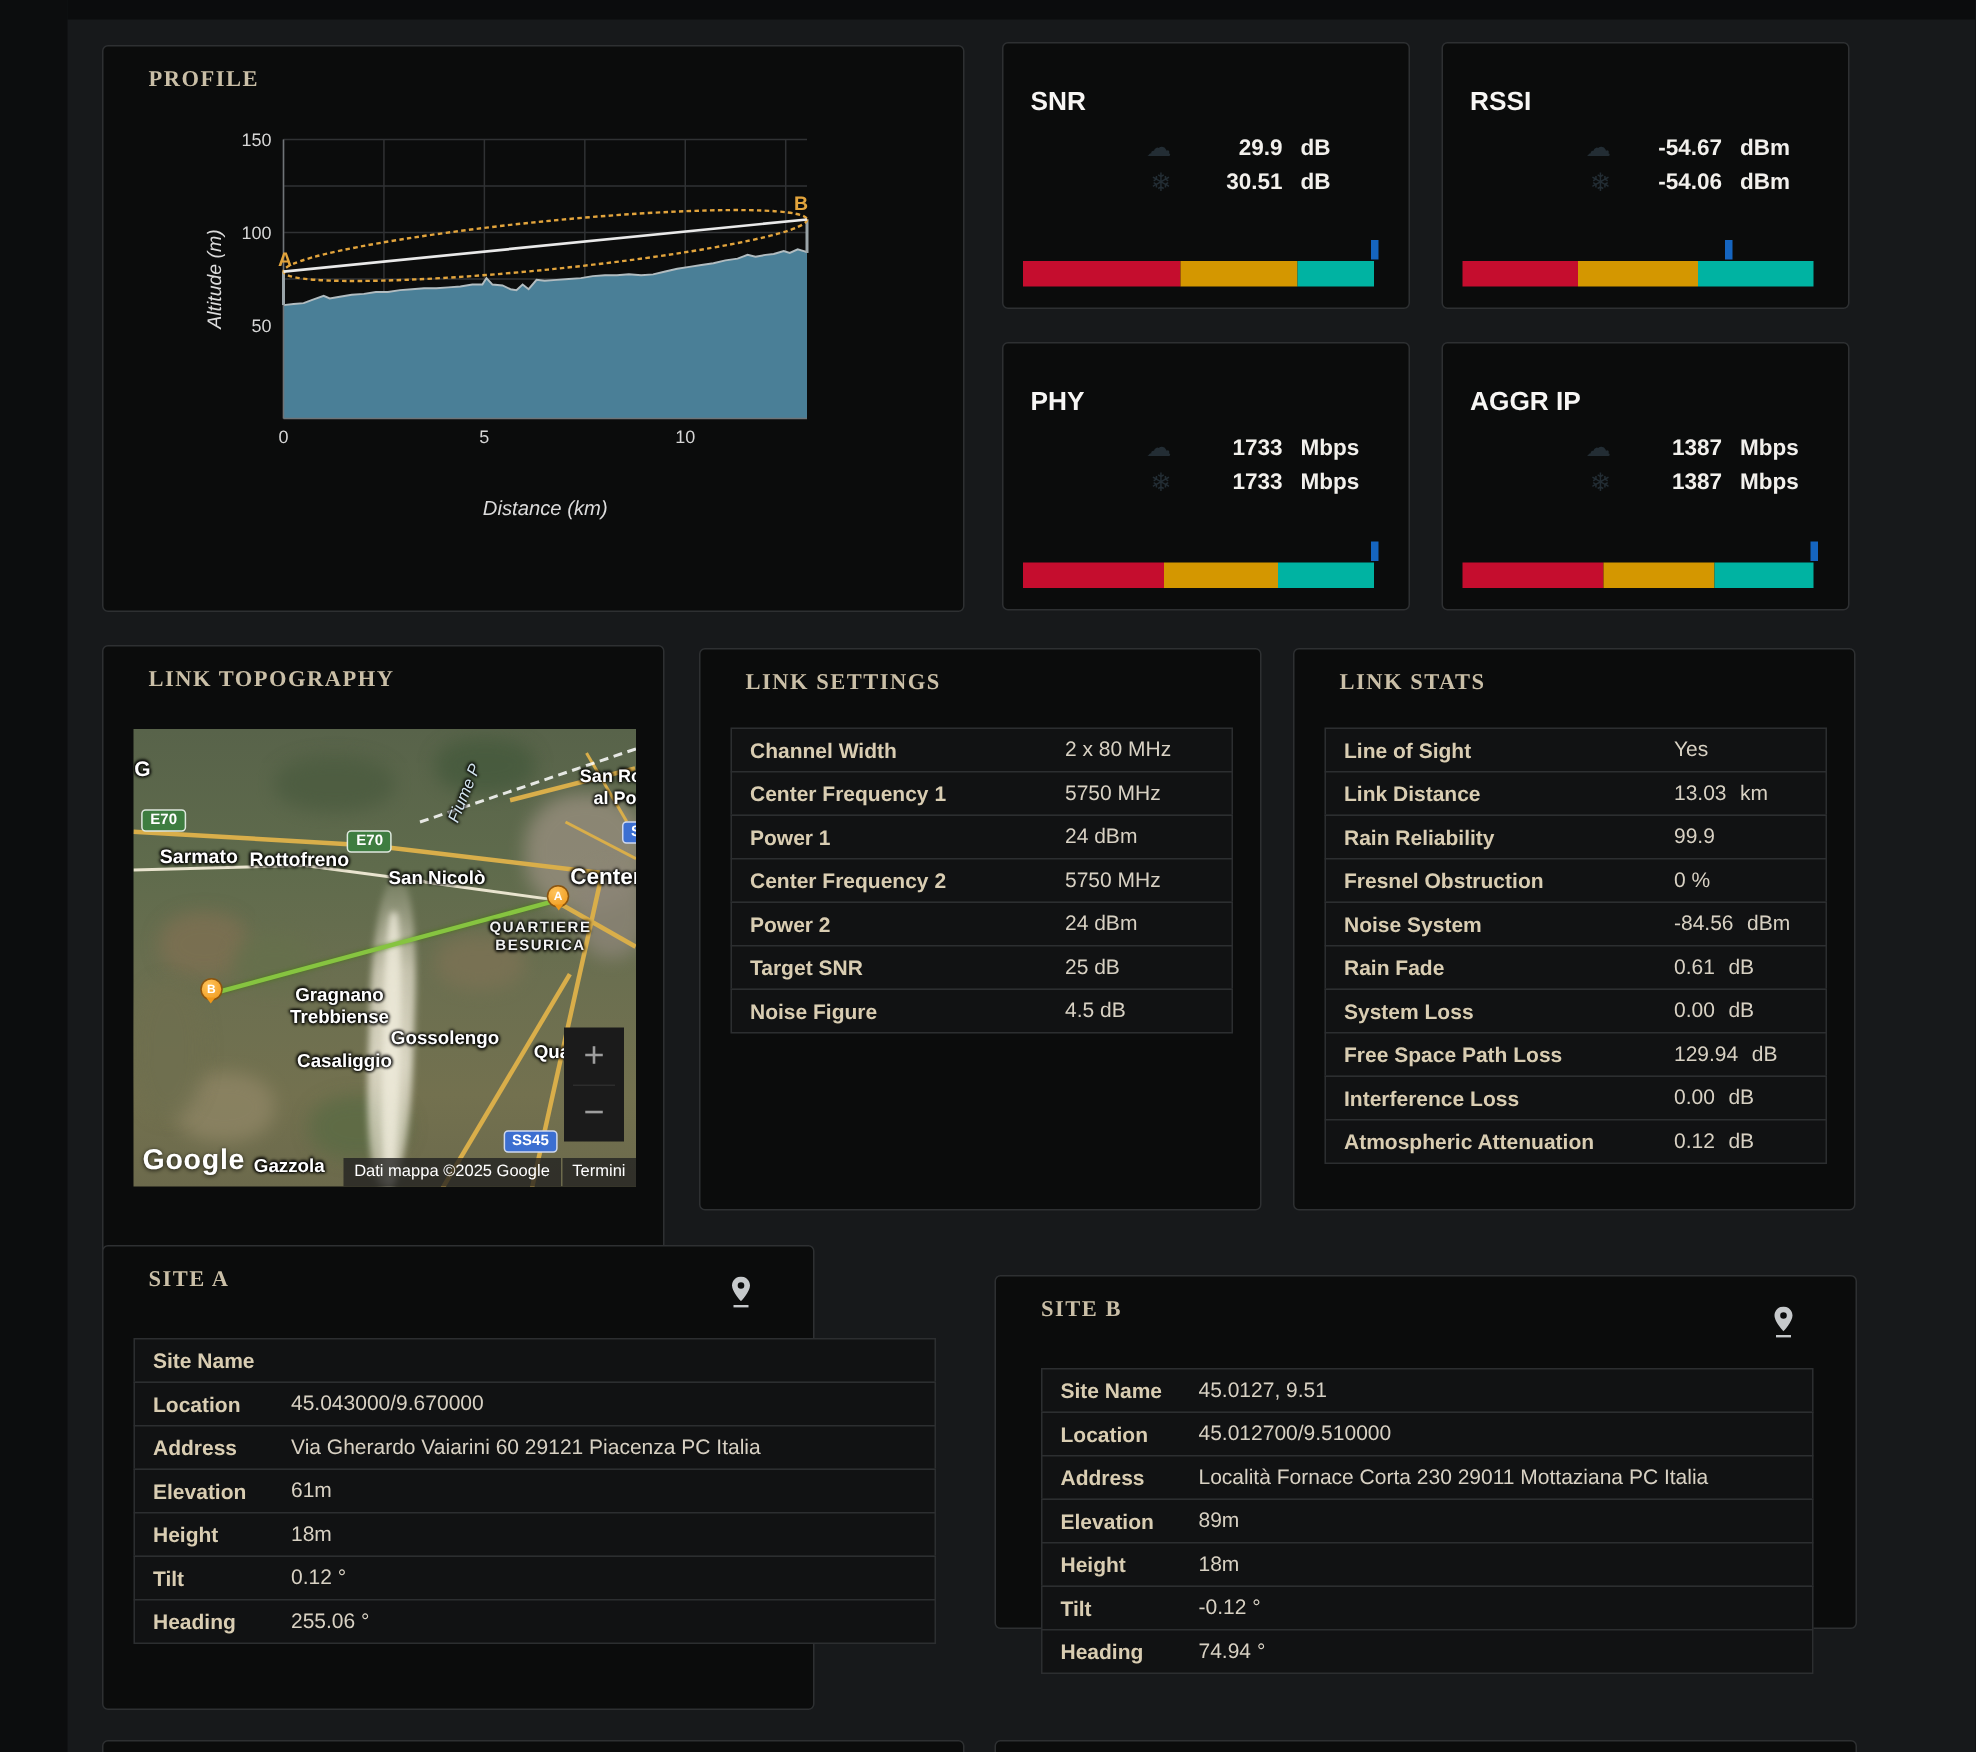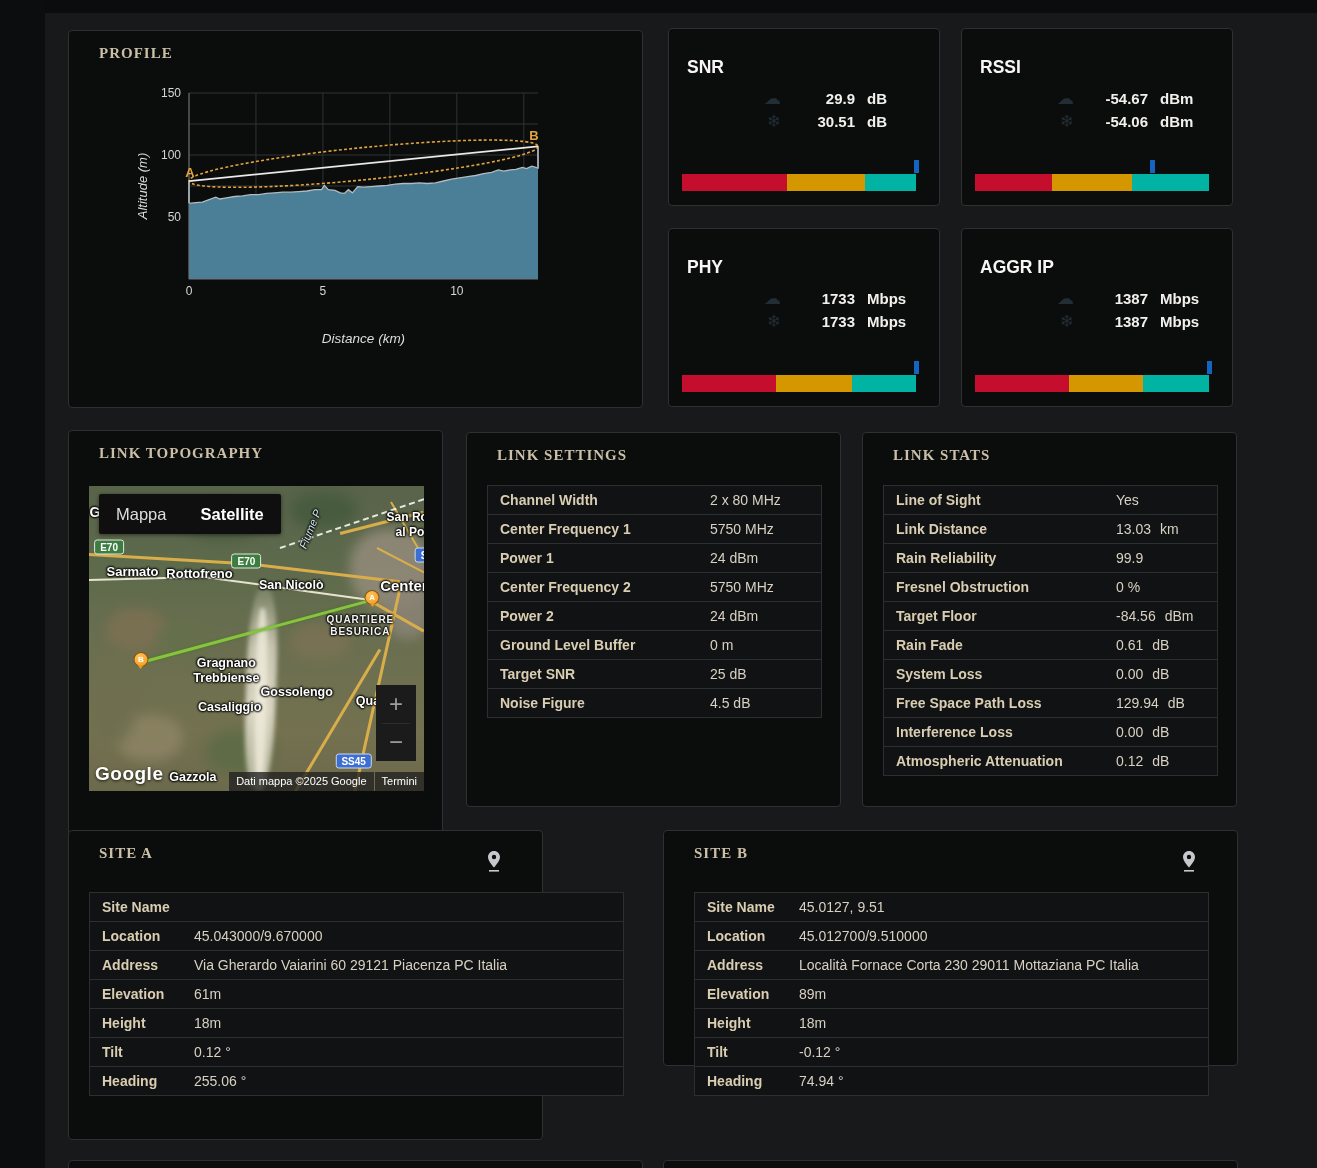--- a/index.html
+++ b/index.html
@@ -202,24 +202,20 @@
         <span class="seg" style="width: 40%; background: rgb(197, 13, 46);"></span>
         <span class="seg" style="width: 32%; background: rgb(212, 151, 0);"></span>
         <span class="seg" style="width: 28%; background: rgb(0, 179, 162);"></span>
         <span class="marker" style="left: calc(100% - 2px); background: rgb(21, 101, 192);"></span>
       </div>
   </div>
 
   <div class="panel" style="left:68px;top:430px;width:375px;height:485px;">
     <div class="p-title">LINK TOPOGRAPHY</div>
     <div class="map" id="map">
-      <div class="map-type">
-        <span class="btn inactive">Mappa</span>
-        <span class="btn active">Satellite</span>
-      </div>
       <div class="zoom-ctl">
         <span class="zbtn">+</span>
         <span class="zdiv"></span>
         <span class="zbtn">−</span>
       </div>
       <div class="g-logo">Google</div>
       <div class="attrib">
         <span class="seg">Dati mappa ©2025 Google</span>
         <span class="seg">Termini</span>
       </div>
@@ -290,24 +286,20 @@
         </div>
         <div class="t-row">
           <span class="t-label">Center Frequency 2</span>
           <span class="t-vwrap"><span class="t-value">5750 MHz</span></span>
         </div>
         <div class="t-row">
           <span class="t-label">Power 2</span>
           <span class="t-vwrap"><span class="t-value">24 dBm</span></span>
         </div>
         <div class="t-row">
-          <span class="t-label">Ground Level Buffer</span>
-          <span class="t-vwrap"><span class="t-value">0 m</span></span>
-        </div>
-        <div class="t-row">
           <span class="t-label">Target SNR</span>
           <span class="t-vwrap"><span class="t-value">25 dB</span></span>
         </div>
         <div class="t-row">
           <span class="t-label">Noise Figure</span>
           <span class="t-vwrap"><span class="t-value">4.5 dB</span></span>
         </div>
       </div>
   </div>
 
@@ -324,21 +316,21 @@
         </div>
         <div class="t-row">
           <span class="t-label">Rain Reliability</span>
           <span class="t-vwrap"><span class="t-value">99.9</span></span>
         </div>
         <div class="t-row">
           <span class="t-label">Fresnel Obstruction</span>
           <span class="t-vwrap"><span class="t-value">0 %</span></span>
         </div>
         <div class="t-row">
-          <span class="t-label">Target Floor</span>
+          <span class="t-label">Noise System</span>
           <span class="t-vwrap"><span class="t-value">-84.56</span><span class="t-unit">dBm</span></span>
         </div>
         <div class="t-row">
           <span class="t-label">Rain Fade</span>
           <span class="t-vwrap"><span class="t-value">0.61</span><span class="t-unit">dB</span></span>
         </div>
         <div class="t-row">
           <span class="t-label">System Loss</span>
           <span class="t-vwrap"><span class="t-value">0.00</span><span class="t-unit">dB</span></span>
         </div>
@@ -390,21 +382,21 @@
           <span class="t-label">Tilt</span>
           <span class="t-vwrap"><span class="t-value">0.12 °</span></span>
         </div>
         <div class="t-row">
           <span class="t-label">Heading</span>
           <span class="t-vwrap"><span class="t-value">255.06 °</span></span>
         </div>
       </div>
   </div>
 
-  <div class="panel" style="left:663px;top:830px;width:575px;height:236px;">
+  <div class="panel" style="left:663px;top:850px;width:575px;height:236px;">
     <div class="p-title">SITE B</div>
     <span class="pin">
       <svg width="16" height="21" viewBox="0 0 16 21" fill="#c6c9cb">
         <path d="M8 0C4.7 0 2 2.7 2 6c0 4.2 6 10.5 6 10.5S14 10.2 14 6c0-3.3-2.7-6-6-6zm0 8.2A2.2 2.2 0 1 1 8 3.8a2.2 2.2 0 0 1 0 4.4z"></path>
         <rect x="3" y="19" width="10" height="1.6"></rect>
       </svg>
     </span>
     <div class="table tbl-site" id="tbl-site-b" style="left:30px;top:62px;width:515px;">
         <div class="t-row">
           <span class="t-label">Site Name</span>

